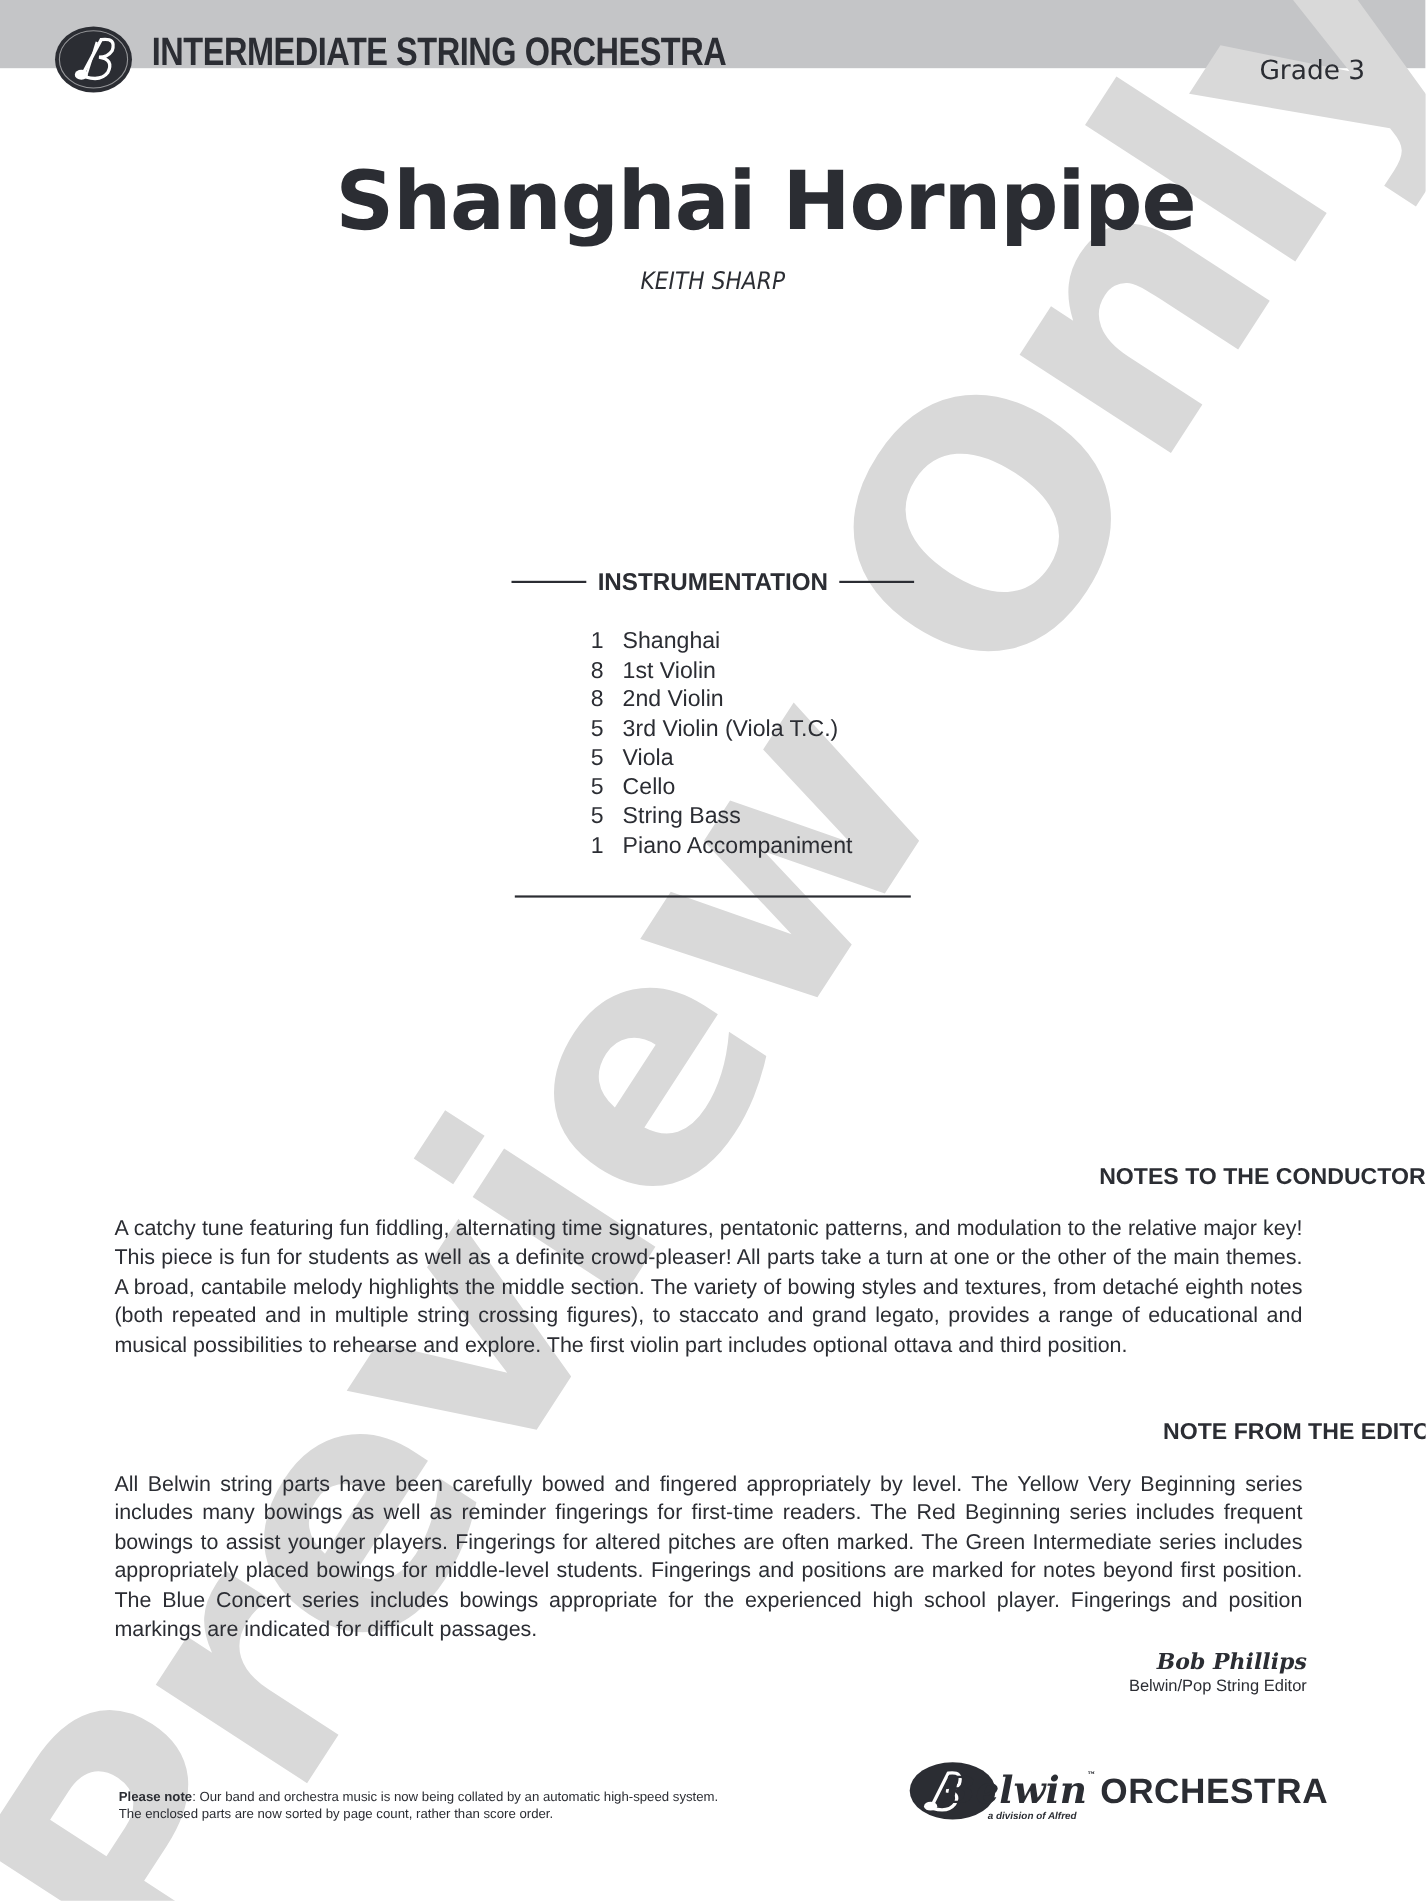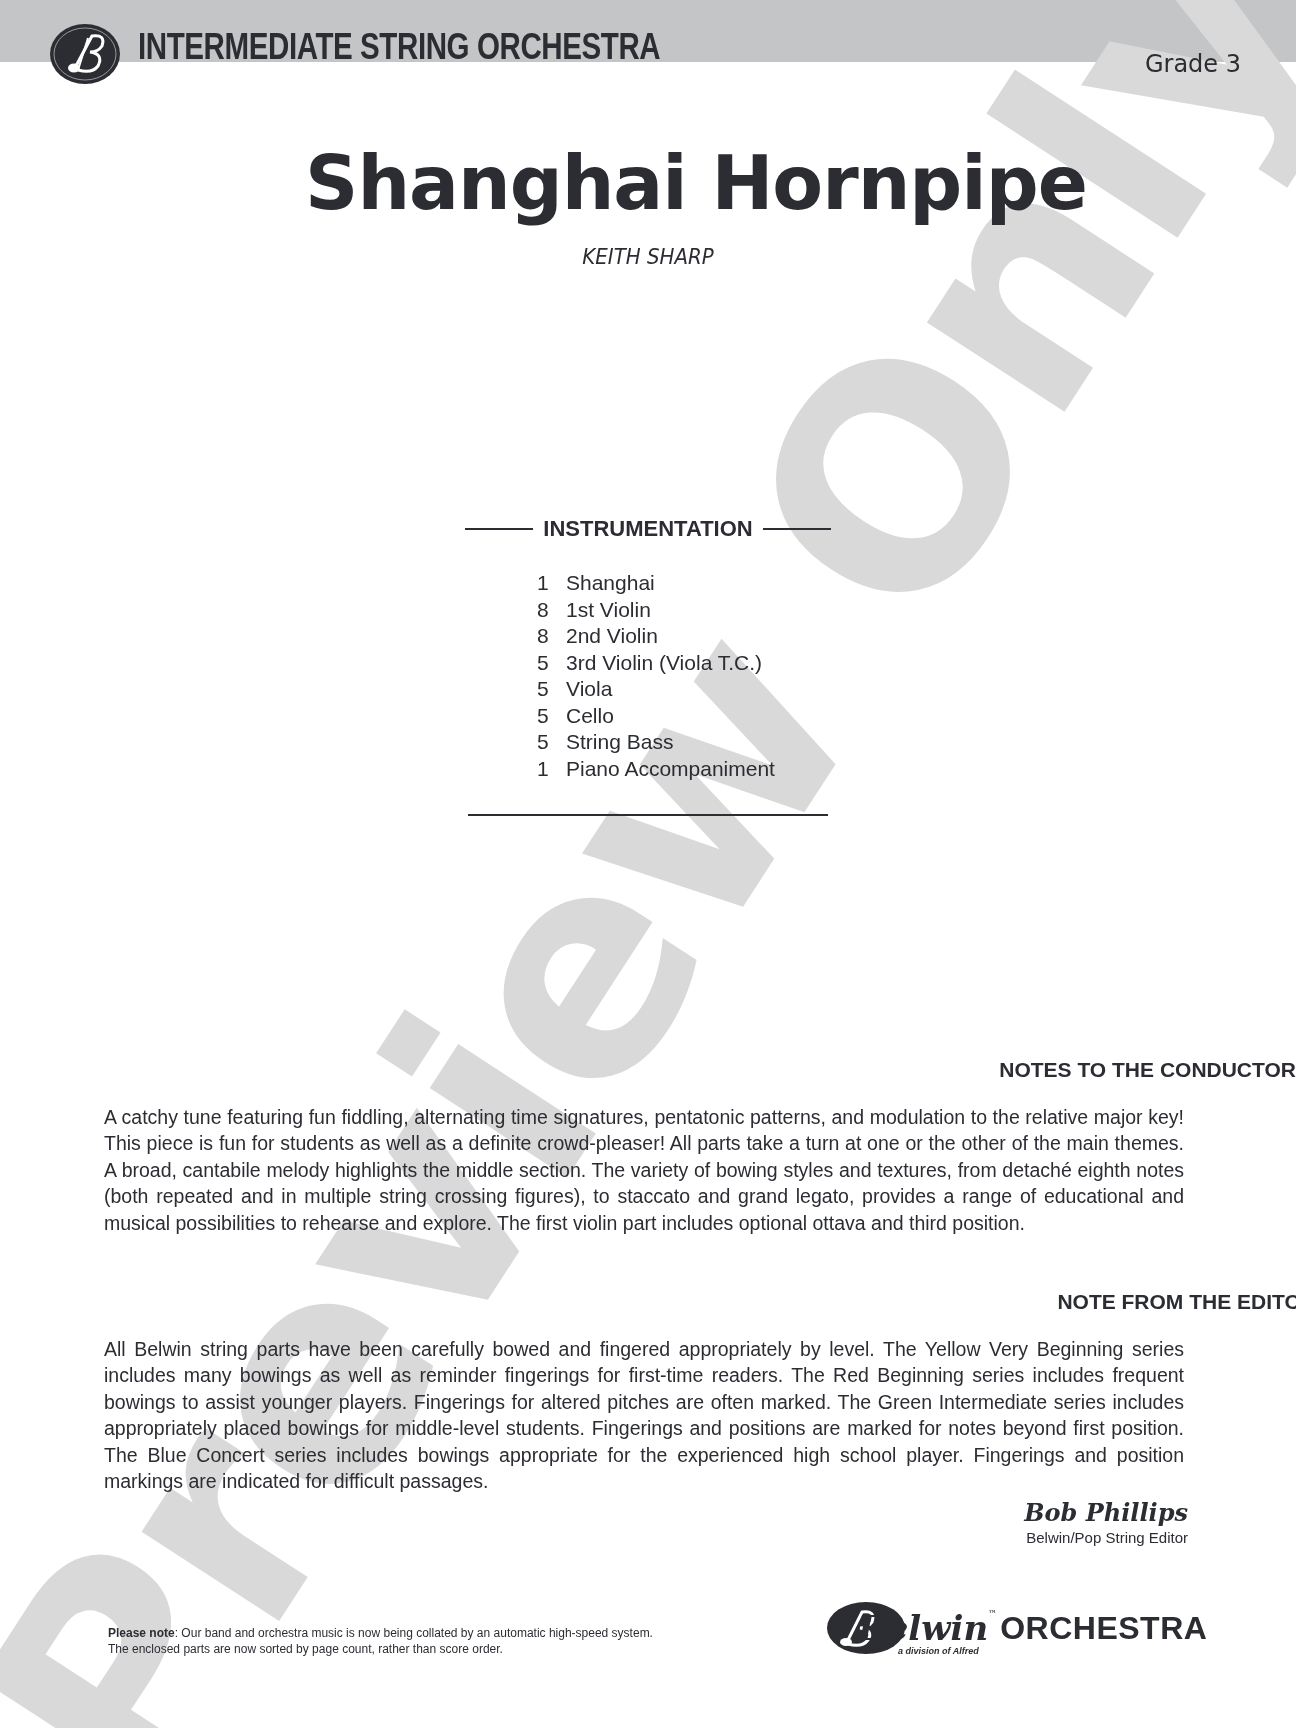--- a/index.html
+++ b/index.html
@@ -15,21 +15,21 @@
   .instr-head{left:468px;width:360px;top:516px;display:flex;align-items:center;justify-content:center;gap:10px;}
   .instr-head .rule{flex:0 0 68px;height:2px;background:#2b2d33;}
   .instr-head .lbl{font-family:"Liberation Sans",sans-serif;font-weight:bold;font-size:22px;white-space:nowrap;}
   .instr-list{left:537px;top:570px;font-family:"Liberation Sans",sans-serif;font-size:21px;line-height:26.5px;}
   .instr-row{display:flex;}
   .instr-row .qty{width:29px;}
   .instr-bottom{left:468px;top:814px;width:360px;height:2px;background:#2b2d33;}
   .sec-head{left:0;width:1296px;text-align:right;font-family:"Liberation Sans",sans-serif;font-weight:bold;font-size:21px;}
   .para{left:104px;width:1080px;font-family:"Liberation Sans",sans-serif;font-size:19.5px;line-height:26.4px;text-align:justify;}
   .sig{right:108px;top:1498px;text-align:right;}
-  .sig .name{font-family:"DejaVu Serif",serif;font-style:italic;font-weight:bold;font-size:24px;}
+  .sig .name{font-family:"DejaVu Serif",serif;font-style:italic;font-weight:bold;font-size:20px;}
   .sig .role{font-family:"Liberation Sans",sans-serif;font-size:15px;margin-top:2px;}
   .footnote{left:108px;top:1625px;font-family:"Liberation Sans",sans-serif;font-size:12px;line-height:16px;}
   .footnote b{font-weight:bold;}
   .brand{left:826px;top:1600px;display:flex;align-items:center;}
   .brand .ell{width:82px;height:56px;}
   .brand .script{font-family:"DejaVu Serif",serif;font-style:italic;font-weight:bold;font-size:34px;margin-left:-50px;color:#2b2d33;}
   .brand .tm{font-size:8px;vertical-align:top;}
   .brand .orch{font-family:"Liberation Sans",sans-serif;font-weight:bold;font-size:32px;margin-left:4px;letter-spacing:0.5px;}
   .brand .div{position:absolute;left:72px;top:46px;font-family:"Liberation Sans",sans-serif;font-style:italic;font-weight:bold;font-size:9px;white-space:nowrap;}
 </style>

